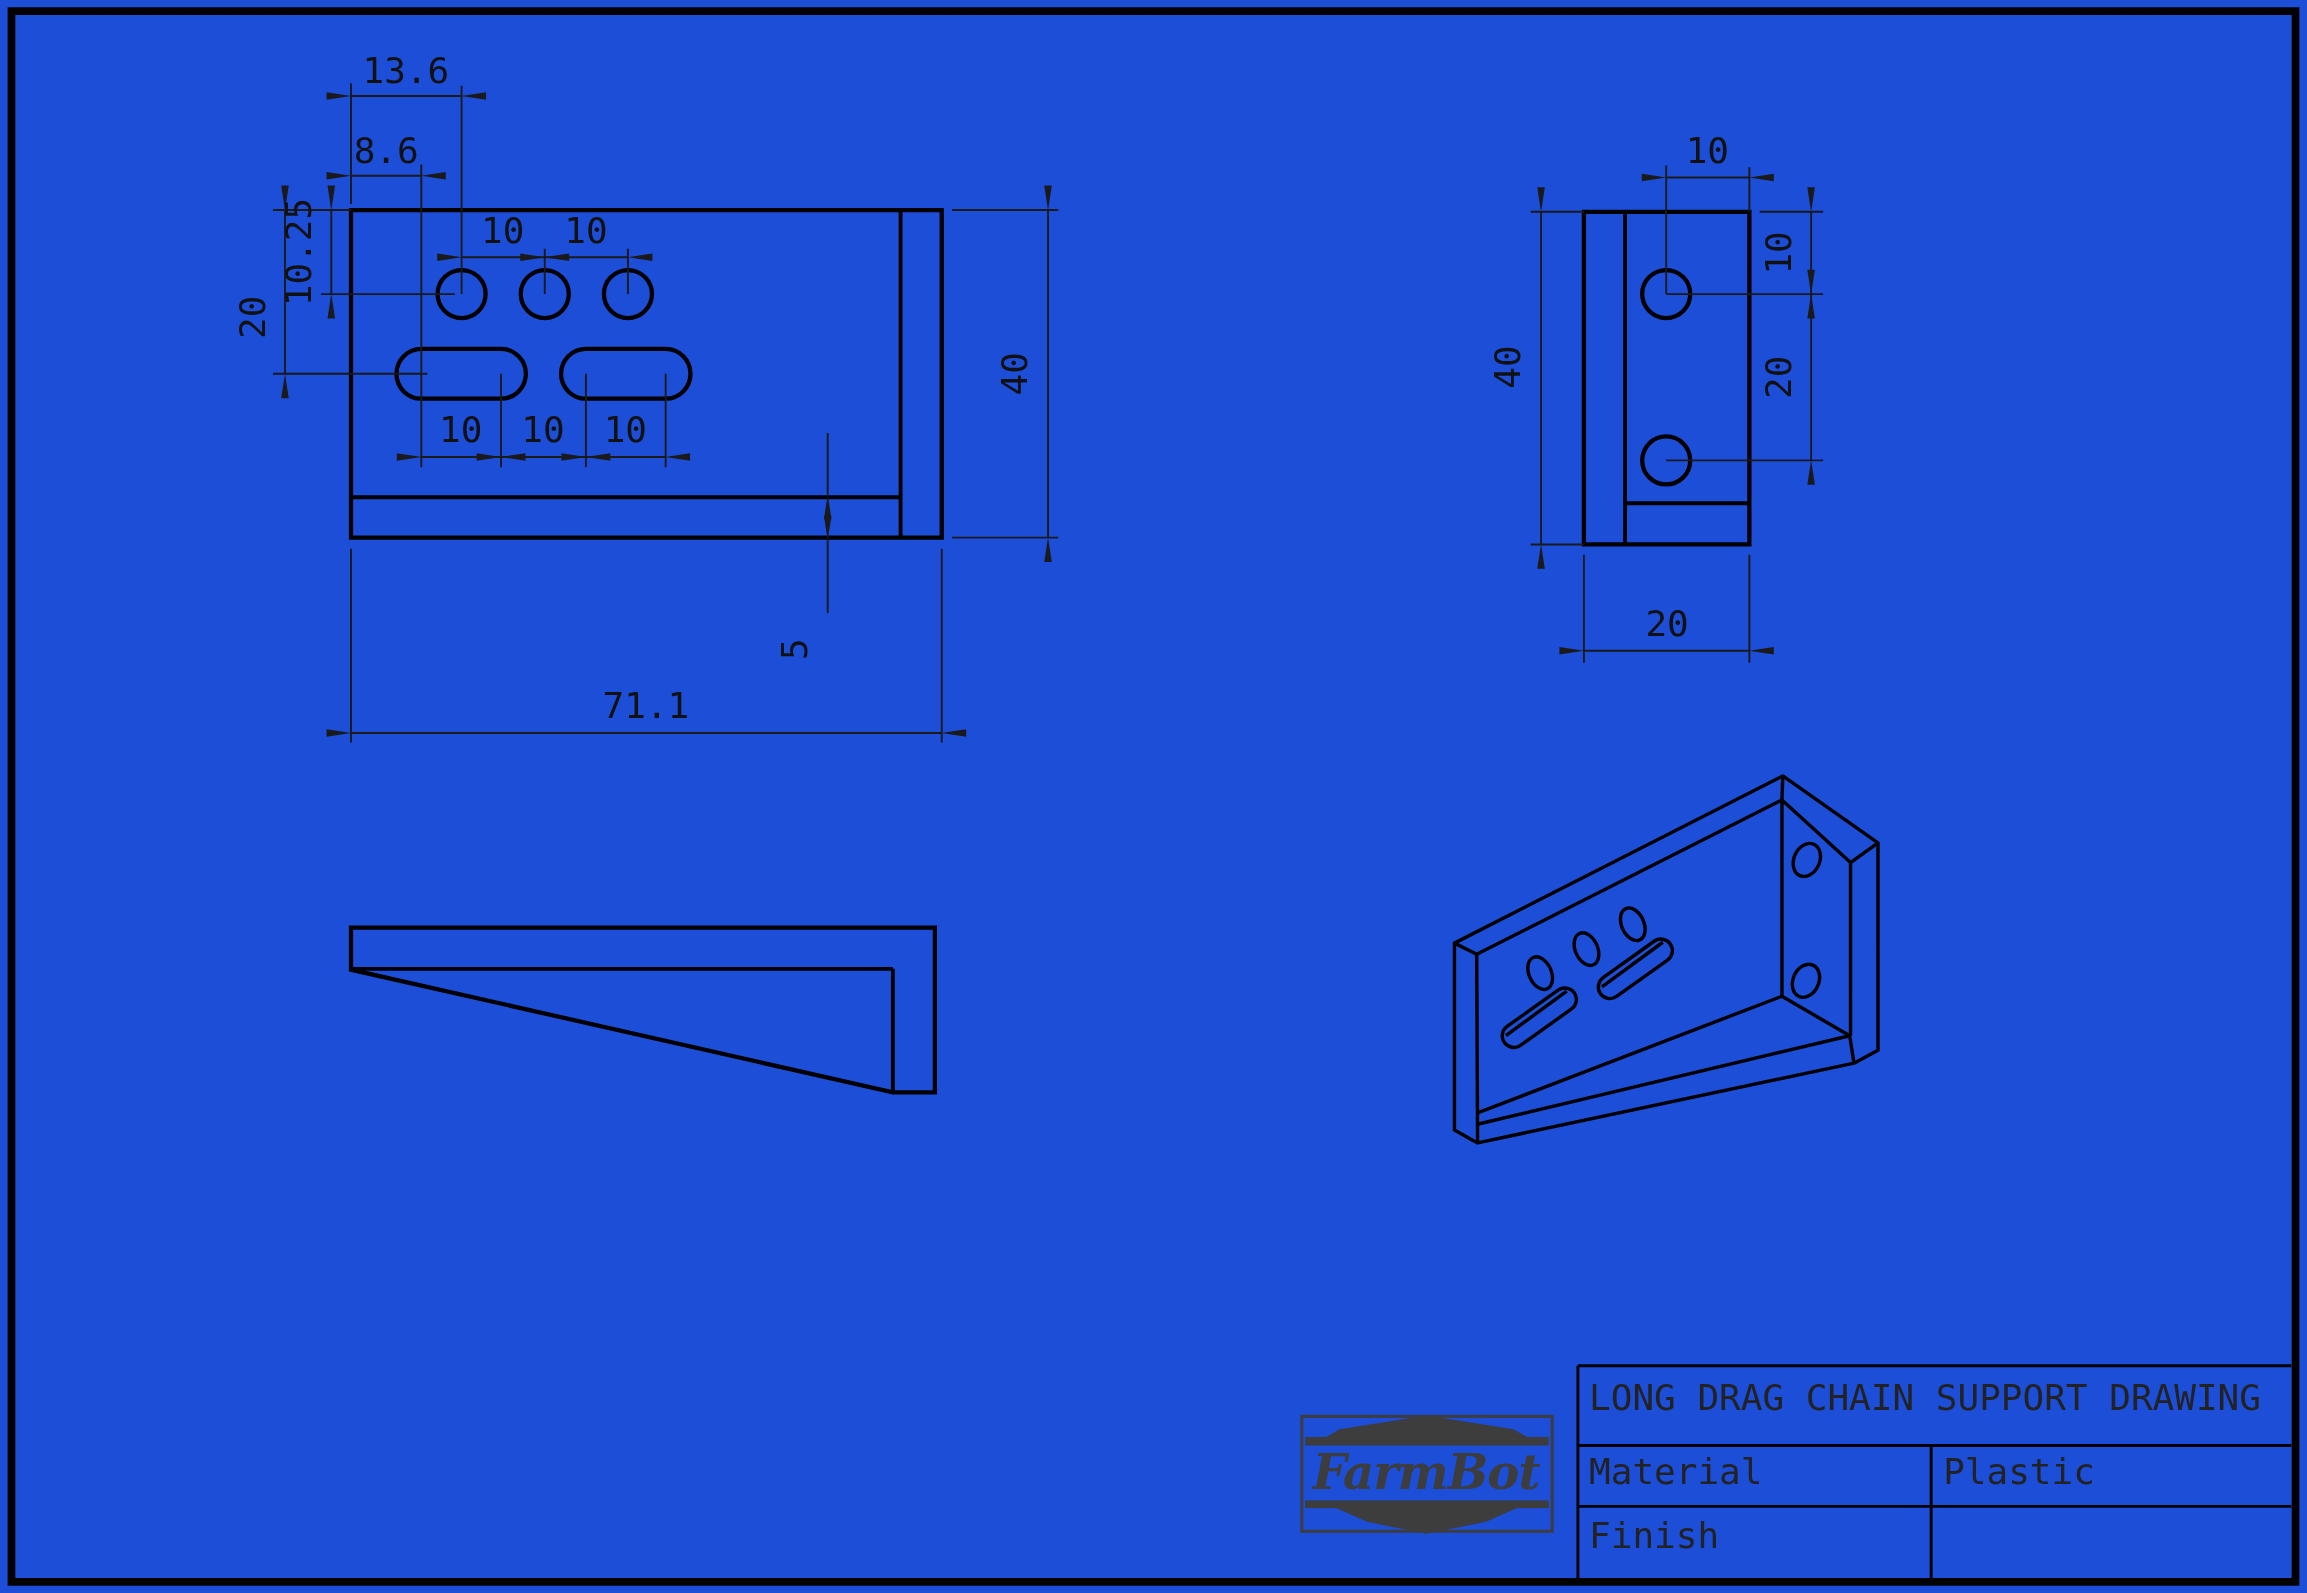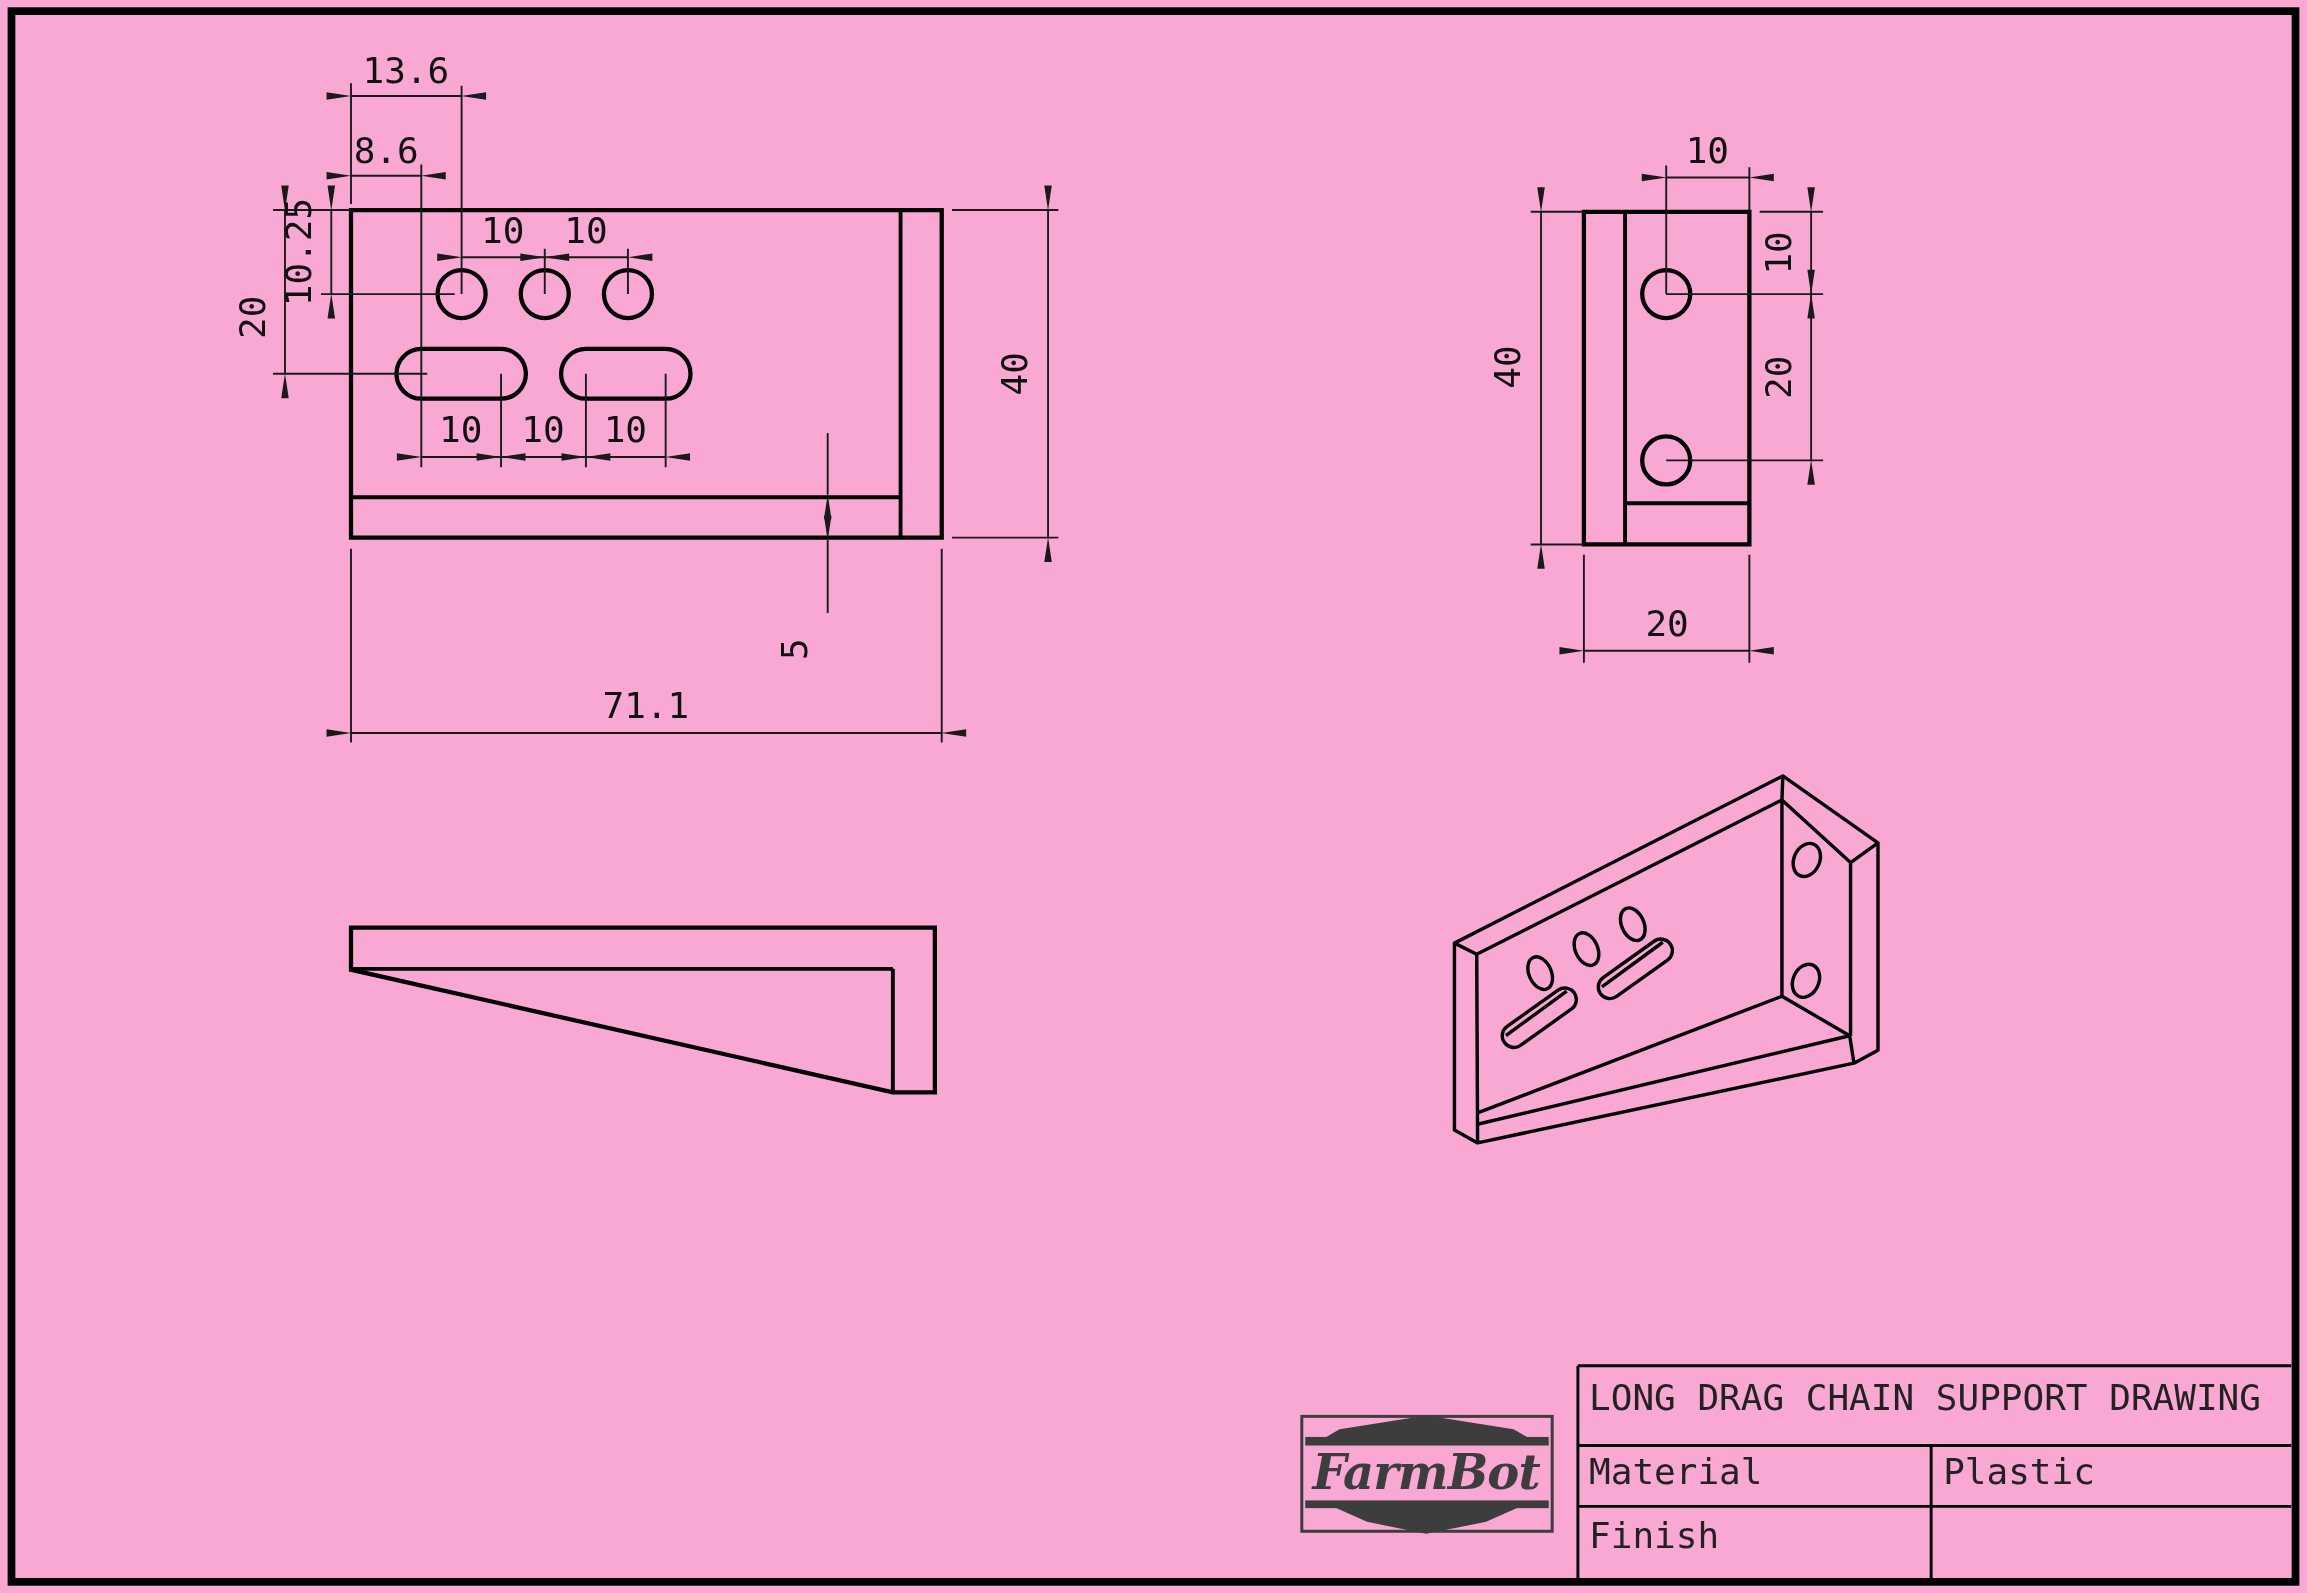--- a/index.html
+++ b/index.html
@@ -1,16 +1,16 @@
 <!DOCTYPE html>
 <html style="font-size:13.7px"><head>
 <meta charset="utf-8">
 <style>
   html,body{margin:0;padding:0;background:#fff;}
-  .page{position:relative;width:2307px;height:1593px;background:#f9a8d4;font-family:"DejaVu Sans Mono",monospace;}
+  .page{position:relative;width:2307px;height:1593px;background:#1d4ed8;font-family:"DejaVu Sans Mono",monospace;}
   svg{display:block;}
   .outline{stroke:#000;stroke-width:5;fill:none;stroke-linejoin:miter;}
   .inner{stroke:#000;stroke-width:4.5;fill:none;}
   .iso{stroke:#000;stroke-width:4;fill:none;stroke-linejoin:round;}
   .thin{stroke:#1a1a1a;stroke-width:2.2;fill:none;}
   .dim{stroke:#1a1a1a;stroke-width:2.2;fill:none;marker-start:url(#arr);marker-end:url(#arr);}
   .dimE{stroke:#1a1a1a;stroke-width:2.2;fill:none;marker-end:url(#arr);}
   .dtxt{font-family:"DejaVu Sans Mono",monospace;font-size:42px;fill:#111;text-anchor:middle;}
   .ttxt{font-family:"DejaVu Sans Mono",monospace;font-size:42px;fill:#222;text-anchor:start;}
   .border{stroke:#000;stroke-width:9;fill:none;}

